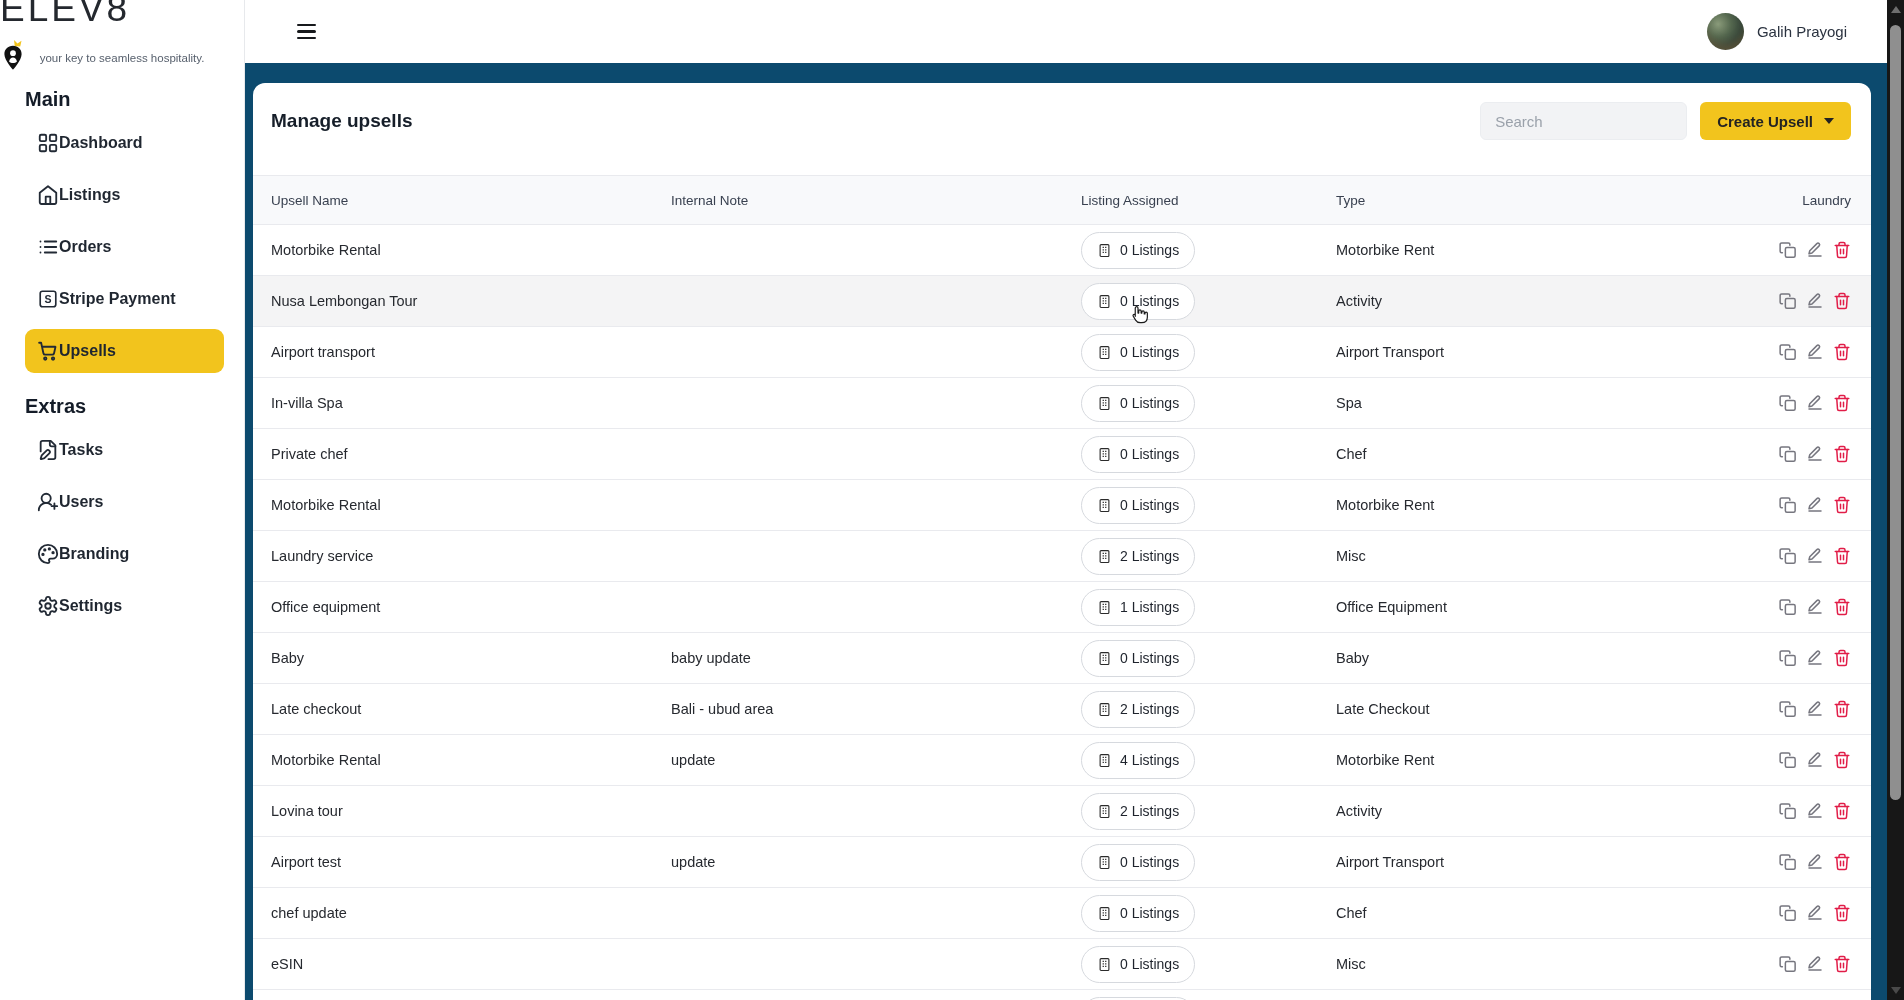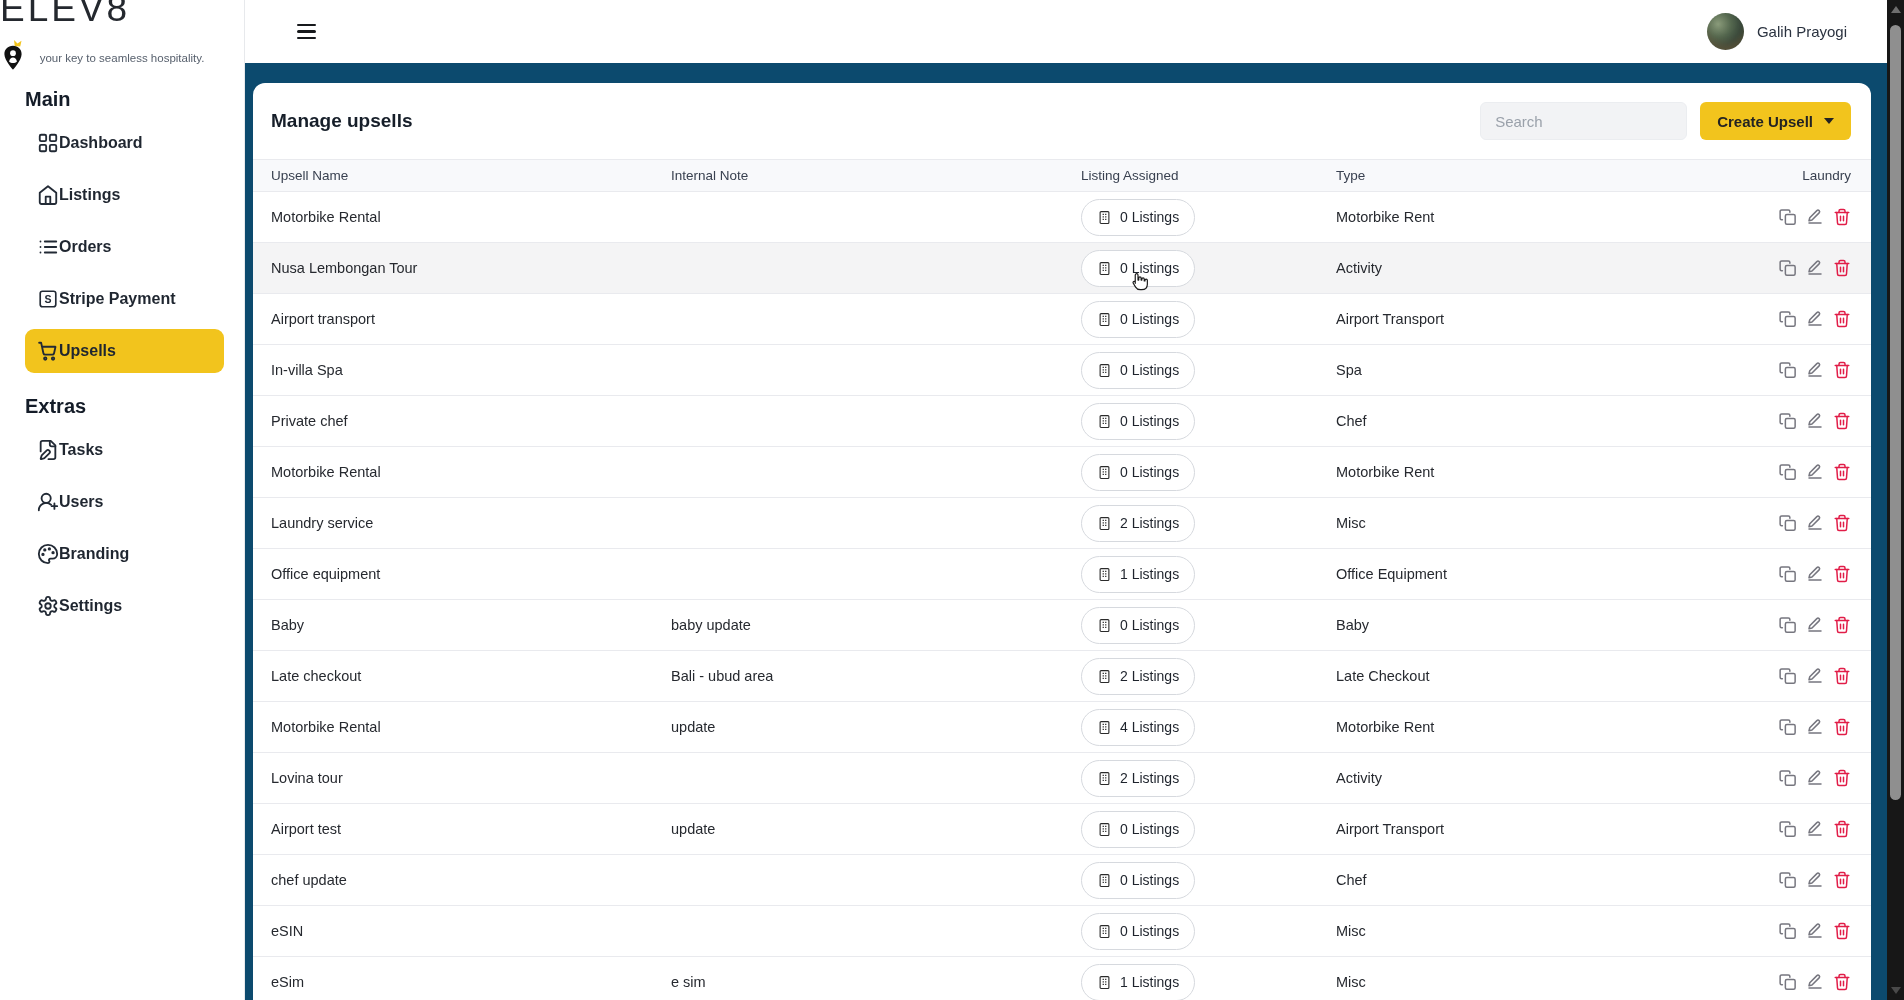--- a/index.html
+++ b/index.html
@@ -50,22 +50,22 @@
   .search::placeholder{color:#9aa1aa;}
   .create-btn{height:38px;margin-left:13px;background:#F2C41D;border:none;border-radius:6px;
               display:flex;align-items:center;gap:11px;padding:11px 17px;cursor:pointer;
               font-size:15px;font-weight:600;color:#232323;font-family:"Liberation Sans",sans-serif;justify-content:flex-end;}
   .caret{width:0;height:0;border-left:5.5px solid transparent;border-right:5.5px solid transparent;
          border-top:6.5px solid #232323;display:inline-block;}
 
   
   .thead,.trow{display:grid;grid-template-columns:400px 410px 255px 1fr 92px;align-items:center;
                padding:0 20px 0 18px;box-sizing:border-box;}
-  .thead{height:33px;background:#f8f9fb;border-top:1px solid #e9eaee;border-bottom:1px solid #e9eaee;
-         font-size:13.5px;font-weight:500;color:#394150;}
+  .thead{height:50px;background:#f8f9fb;border-top:1px solid #e9eaee;border-bottom:1px solid #e9eaee;
+         font-size:13.5px;font-weight:500;color:#394150;margin-top:16px;}
   .thead .col-action{text-align:right;}
   .trow{height:51px;border-bottom:1px solid #e9eaee;font-size:14.5px;color:#26292f;position:relative;}
   .trow.hovered{background:#f4f4f5;}
   .cell{white-space:nowrap;overflow:hidden;text-overflow:ellipsis;}
   .pill{display:inline-flex;align-items:center;gap:8px;height:37px;padding:0 15px;background:#fff;
         border:1px solid #d6d9de;border-radius:19px;font-size:14px;color:#1e232c;cursor:pointer;
         font-family:"Liberation Sans",sans-serif;}
   .pill svg{width:15px;height:15px;flex:none;}
   .actions{display:flex;justify-content:flex-end;align-items:center;gap:9px;}
   .icon-btn{background:none;border:none;padding:0;margin:0;display:flex;cursor:pointer;}

